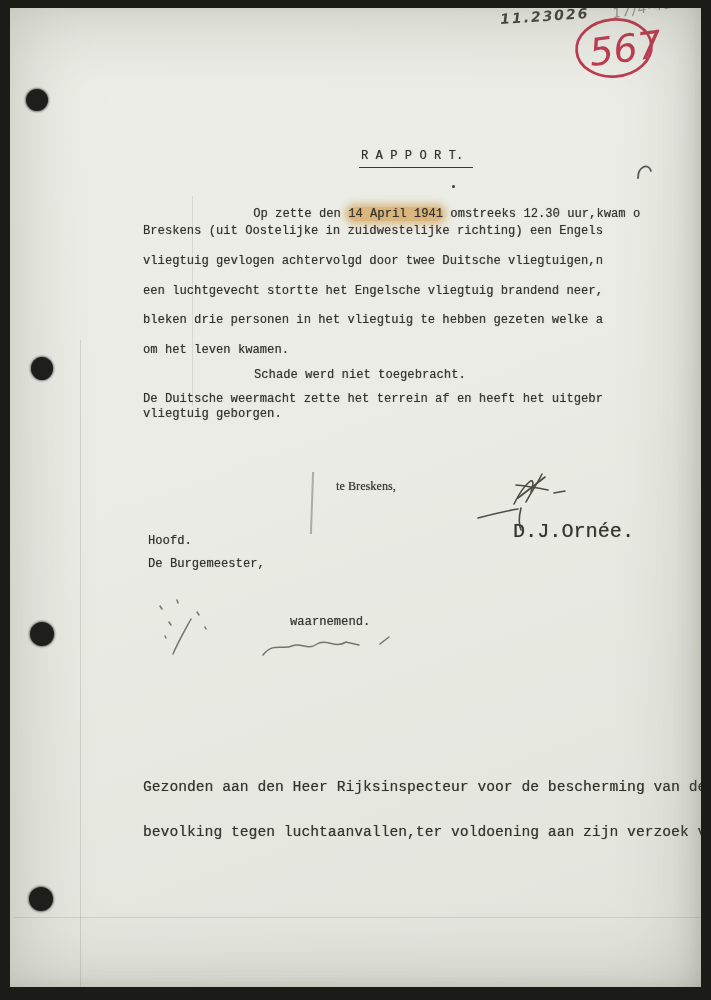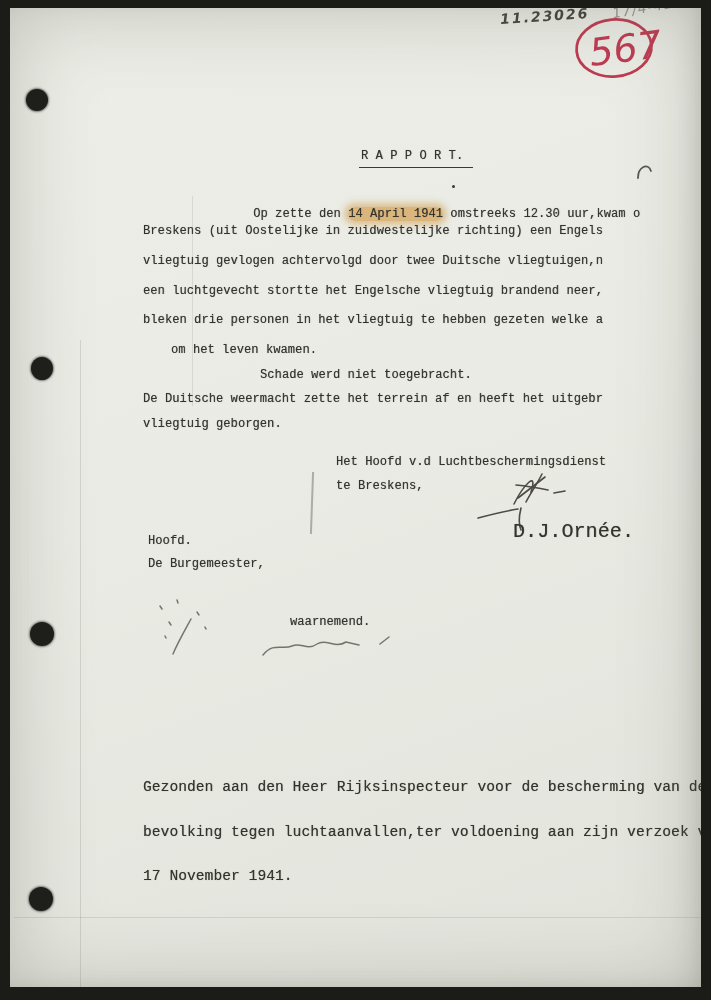--- a/index.html
+++ b/index.html
@@ -64,27 +64,26 @@
   <div class="typed title" style="left:359px;top:150px;">R A P P O R T.</div>
 
   <div class="typed" style="left:224px;top:196px;">
     <span>Op zette den </span><span class="hl">14 April 1941</span><span> omstreeks 12.30 uur,kwam o</span>
   </div>
 
   <div class="typed" style="left:143px;top:225px;">Breskens (uit Oostelijke in zuidwestelijke richting) een Engels</div>
   <div class="typed" style="left:143px;top:255px;">vliegtuig gevlogen achtervolgd door twee Duitsche vliegtuigen,n</div>
   <div class="typed" style="left:143px;top:285px;">een luchtgevecht stortte het Engelsche vliegtuig brandend neer,</div>
   <div class="typed" style="left:143px;top:314px;">bleken drie personen in het vliegtuig te hebben gezeten welke a</div>
-  <div class="typed" style="left:143px;top:344px;margin-left:28px;">om het leven kwamen.</div>
-  <div class="typed" style="left:260px;top:369px;text-align:center;">Schade werd niet toegebracht.</div>
+  <div class="typed" style="left:143px;top:344px;">om het leven kwamen.</div>
+  <div class="typed" style="left:254px;top:369px;text-align:center;">Schade werd niet toegebracht.</div>
   <div class="typed" style="left:143px;top:393px;">De Duitsche weermacht zette het terrein af en heeft het uitgebr</div>
-  <div class="typed" style="left:143px;top:418px;">vliegtuig geborgen.</div>
+  <div class="typed" style="left:143px;top:408px;">vliegtuig geborgen.</div>
 
-  <div class="typed" style="left:336px;top:456px;">Het Hoofd v.d Luchtbeschermingsdienst</div>
-  <div class="typed" style="left:336px;top:480px;">te Breskens,</div>
+  <div class="typed" style="left:336px;top:480px;font-family:Liberation Serif, serif;">te Breskens,</div>
 
   <svg class="svg-mark" style="left:468px;top:462px;" width="130" height="75" viewBox="0 0 130 75">
     <g fill="none" stroke="#3c3a34" stroke-width="1.6" stroke-linecap="round" opacity="0.9">
       <path d="M10,56 C25,52 38,49 50,47"></path>
       <path d="M46,42 C56,22 70,8 63,30"></path>
       <path d="M50,36 L77,15"></path>
       <path d="M74,12 C68,24 62,32 58,40"></path>
       <path d="M48,23 C58,24 70,26 80,28"></path>
       <path d="M86,31 L97,29"></path>
       <path d="M53,46 C51,54 50,61 53,68"></path>
@@ -106,21 +105,20 @@
       <path d="M70,35 L71,37"></path>
       <path d="M30,44 L31,46"></path>
       <path d="M128,63 C138,50 148,58 157,54 C166,50 172,59 182,52 C191,46 200,57 211,50 L224,53"></path>
       <path d="M245,52 L254,45"></path>
     </g>
   </svg>
 
   <div class="typed footer-block" style="left:143px;top:751px;font-size:14.5px;">
     <div>Gezonden aan den Heer Rijksinspecteur voor de bescherming van de</div>
     <div>bevolking tegen luchtaanvallen,ter voldoening aan zijn verzoek v</div>
-    <div>17 November 1941.</div>
   </div>
 
   <div class="hole" style="left:26px;top:89px;width:22px;height:22px;"></div>
   <div class="hole" style="left:31px;top:357px;width:22px;height:23px;"></div>
   <div class="hole" style="left:30px;top:622px;width:24px;height:24px;"></div>
   <div class="hole" style="left:29px;top:887px;width:24px;height:24px;"></div>
 
   <div class="vignette"></div>
   <div class="edge edge-top"></div>
   <div class="edge edge-left"></div>

